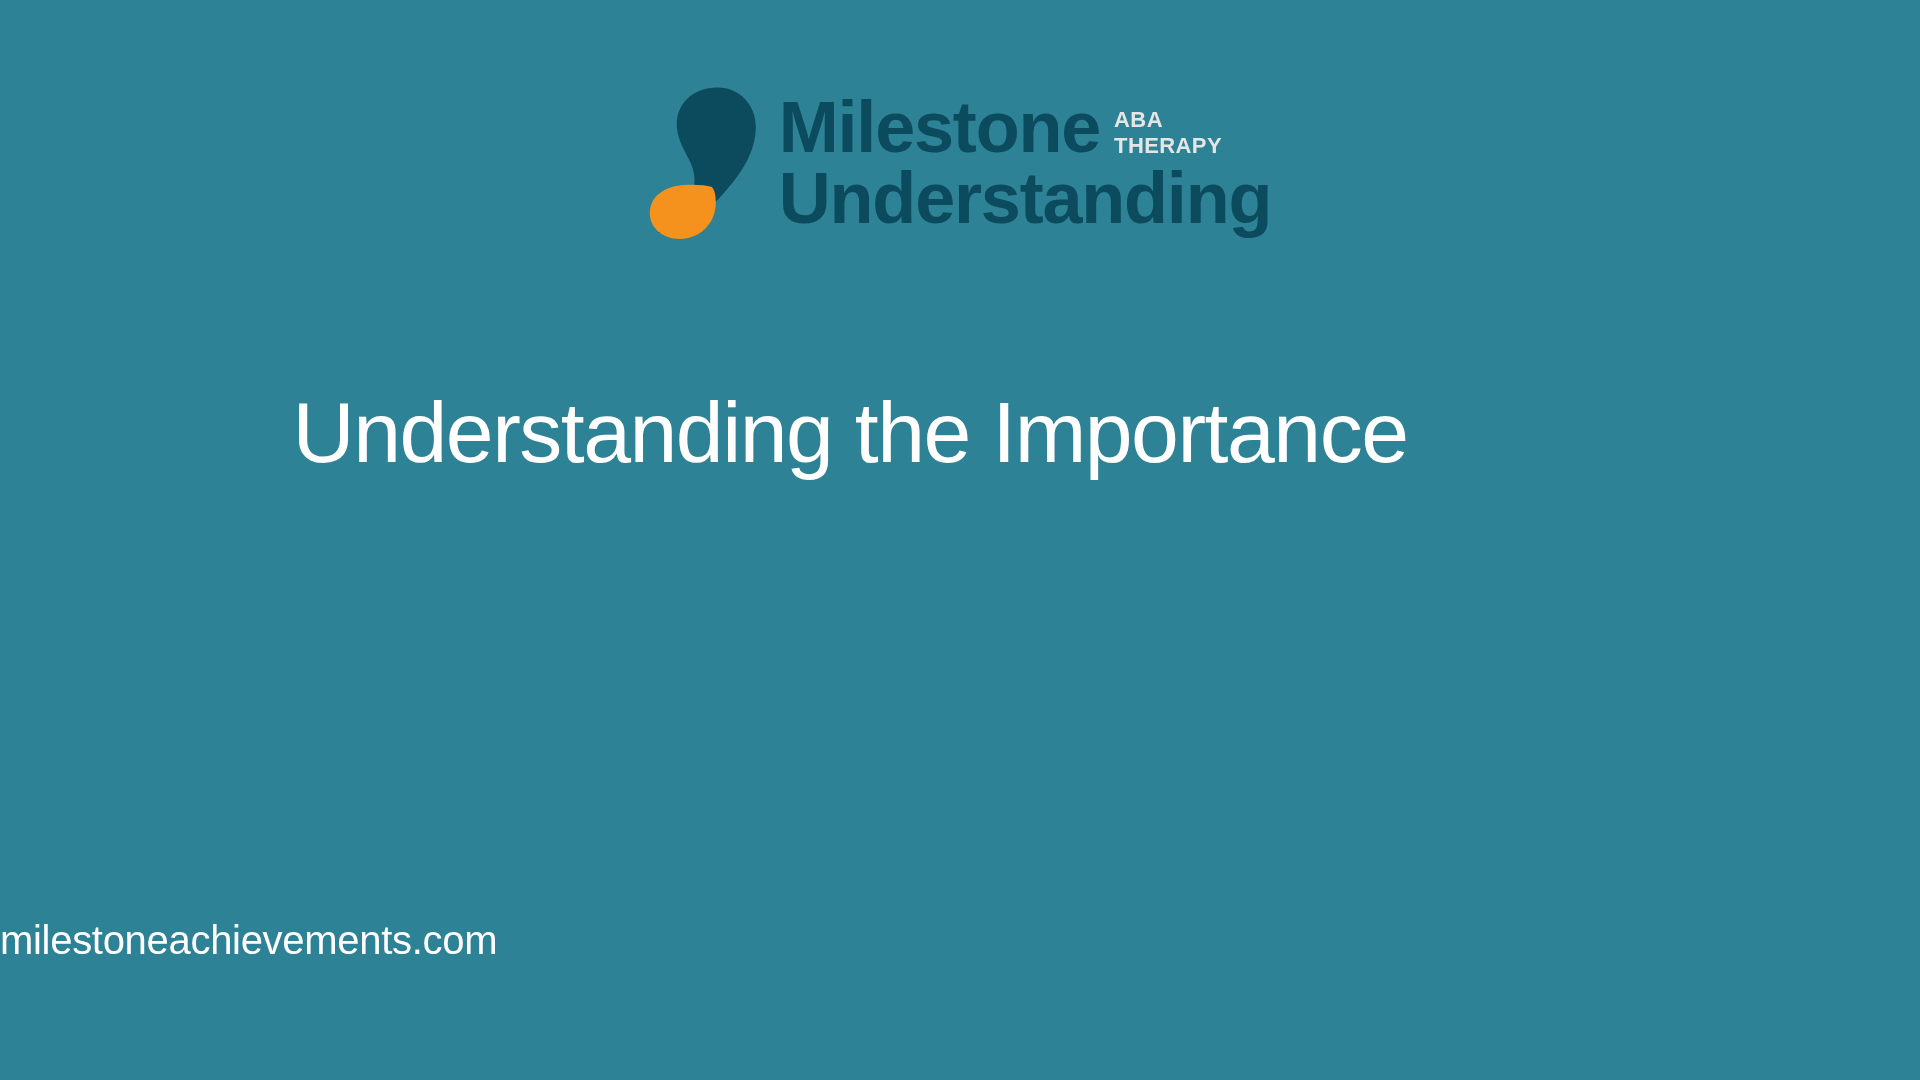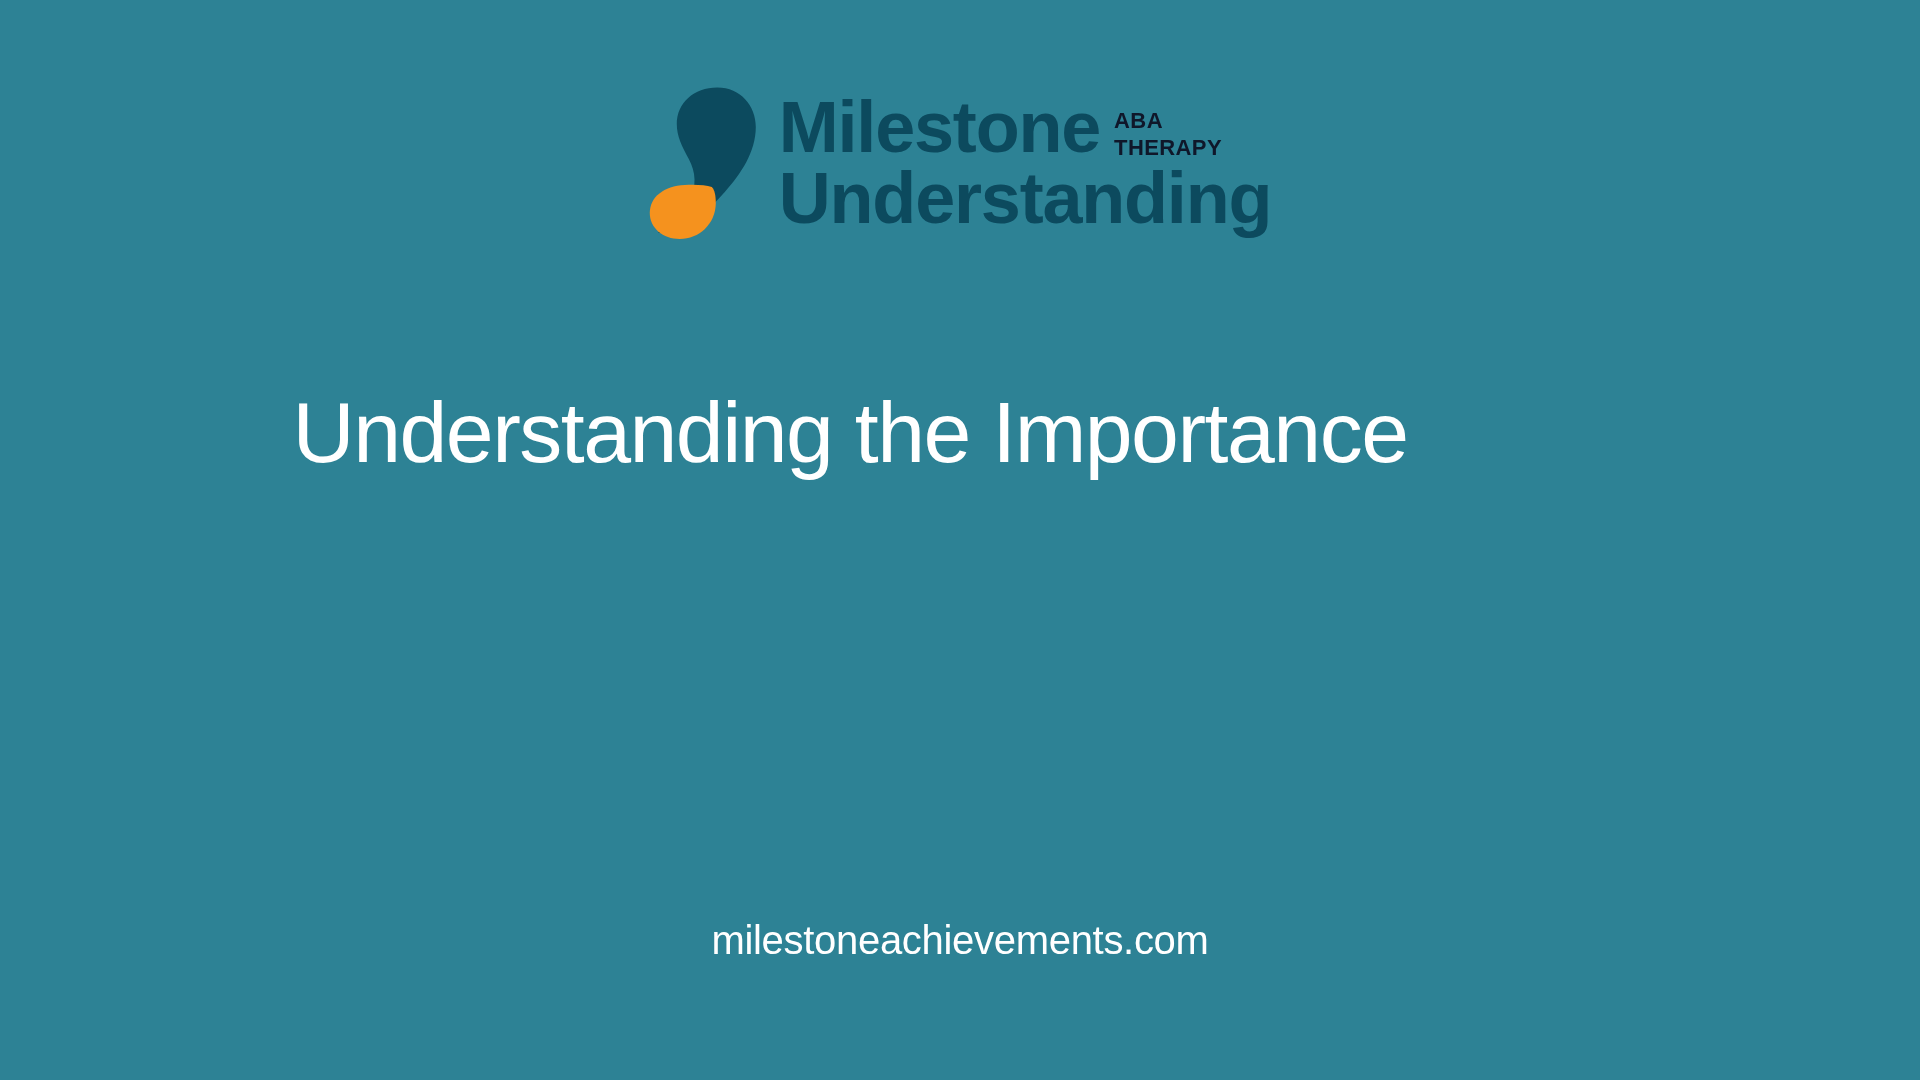--- a/index.html
+++ b/index.html
@@ -49,21 +49,21 @@
   .logo-words {
     display: flex;
     flex-direction: column;
     justify-content: center;
     line-height: 0.96;
   }
 
   .logo-row-top {
     display: flex;
     flex-direction: row;
-    align-items: flex-end;
+    align-items: center;
     gap: 14px;
   }
 
   .logo-name-1,
   .logo-name-2 {
     font-family: "Liberation Sans", sans-serif;
     font-weight: bold;
     font-size: 72px;
     letter-spacing: -1.2px;
     color: #0c4a5e;
@@ -81,21 +81,21 @@
     justify-content: flex-start;
     padding-top: 12px;
     line-height: 1.22;
   }
 
   .logo-tag span {
     font-family: "Liberation Sans", sans-serif;
     font-weight: bold;
     font-size: 22px;
     letter-spacing: 0.4px;
-    color: #0f172a;
+    color: #e5e5e5;
     white-space: nowrap;
     display: block;
   }
 
   
   .title-block {
     position: absolute;
     top: 388px;
     left: 0;
     width: 1700px;
@@ -114,21 +114,20 @@
     color: #ffffff;
     white-space: nowrap;
   }
 
   
   .footer-url {
     position: absolute;
     top: 918px;
     left: 0;
     width: 1920px;
-    text-align: center;
     font-family: "Liberation Sans", sans-serif;
     font-weight: normal;
     font-size: 40px;
     letter-spacing: -0.3px;
     color: #ffffff;
   }
 </style>
 </head>
 <body>
 

